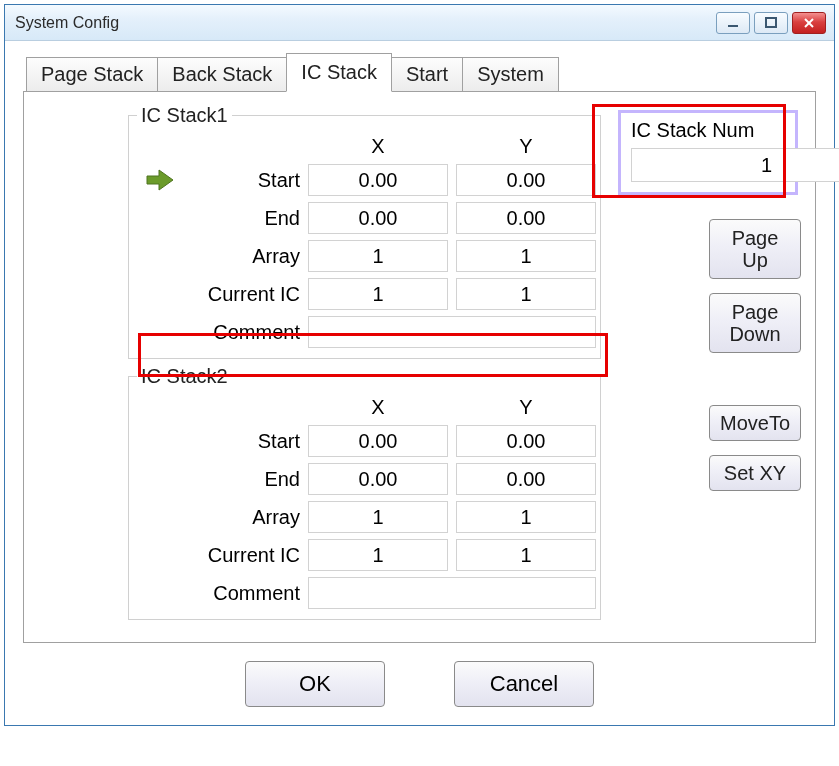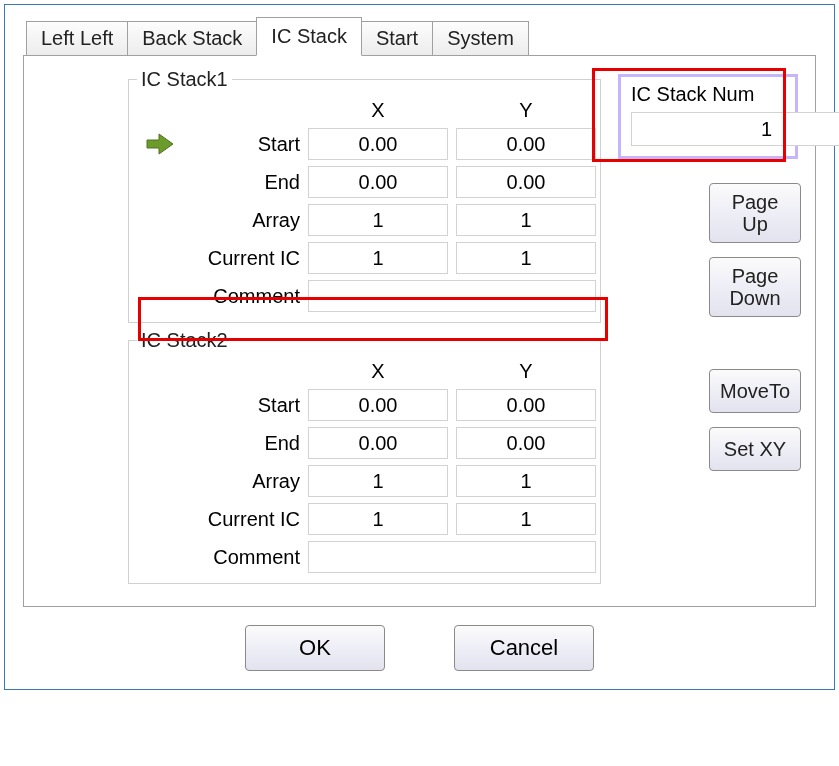--- a/index.html
+++ b/index.html
@@ -182,21 +182,21 @@
     border-radius: 4px;
     background: linear-gradient(to bottom, #fbfbfb 0%, #efeff7 45%, #e3e3ef 100%);
     font-size: 20px;
     color: #222;
     cursor: pointer;
     margin-top: 14px;
     display:flex;align-items:center;justify-content:center;
     text-align:center;
     line-height:1.1;
   }
-  .side-btn.short { height: 44px; }
+  .side-btn.short { height: 36px; }
 
   .bottom-btns {
     display: flex;
     justify-content: center;
     gap: 69px;
     margin-top: 18px;
   }
   .dlg-btn {
     width: 140px;
     height: 46px;
@@ -204,25 +204,46 @@
     border-radius: 4px;
     background: linear-gradient(to bottom, #fbfbfb 0%, #efeff7 45%, #e3e3ef 100%);
     font-size: 22px;
     cursor: pointer;
   }
 </style>
 </head>
 <body>
 
 <div class="window">
+  <div class="titlebar">
+    <div class="title">System Config</div>
+    <div class="win-btns">
+      <div class="win-btn">
+        <svg width="14" height="12">
+            <rect x="2" y="8" width="10" height="2" fill="#3b5770"></rect>
+          </svg>
+      </div>
+      <div class="win-btn">
+        <svg width="14" height="12">
+            <rect x="2" y="1" width="10" height="9" fill="none" stroke="#3b5770" stroke-width="2"></rect>
+          </svg>
+      </div>
+      <div class="win-btn close">
+        <svg width="14" height="12">
+          <line x1="3" y1="2" x2="11" y2="10" stroke="#fff" stroke-width="2"></line>
+          <line x1="11" y1="2" x2="3" y2="10" stroke="#fff" stroke-width="2"></line>
+        </svg>
+      </div>
+    </div>
+  </div>
 
   <div class="client">
 
     <div class="tabs-strip">
-      <div class="tab">Left Left</div>
+      <div class="tab">Page Stack</div>
       <div class="tab">Back Stack</div>
       <div class="tab active">IC Stack</div>
       <div class="tab">Start</div>
       <div class="tab">System</div>
     </div>
 
     <div class="tab-page" style="position:relative;">
       <div class="page-flex">
         <div class="stacks-col" style="position:relative;">
 

